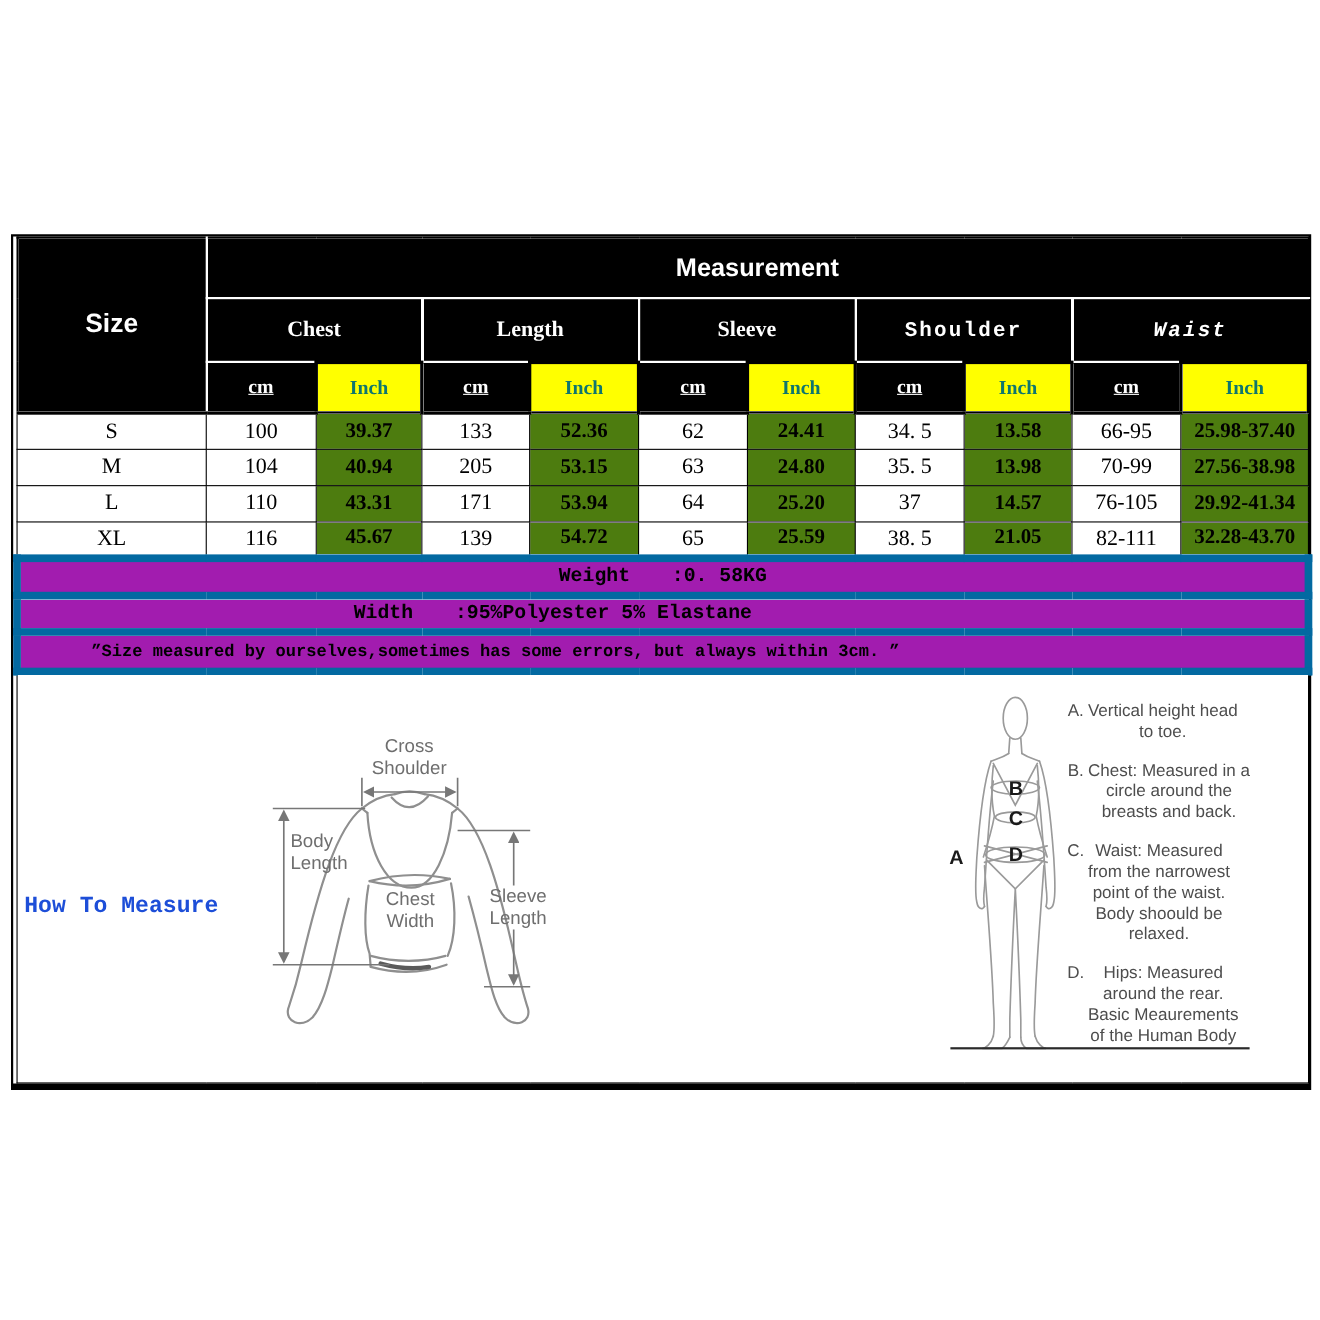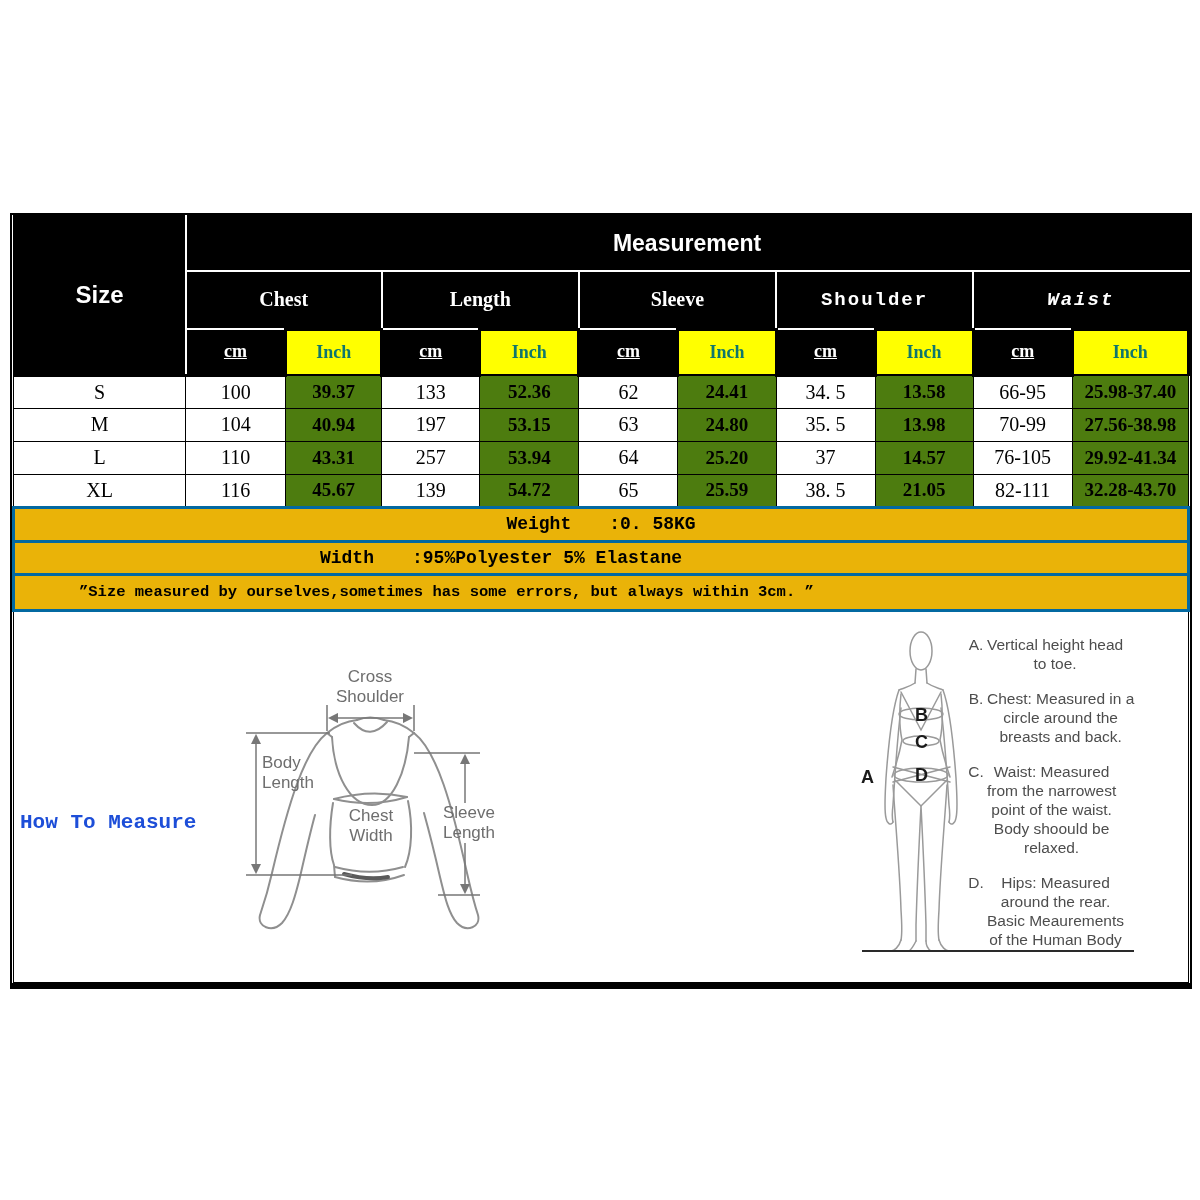--- a/index.html
+++ b/index.html
@@ -21,21 +21,21 @@
   .grp-last { border-right-color:#000;font-style:italic; }
   .unit-cm { font:bold 18px "Liberation Serif", serif; border-bottom:3px solid #000;text-decoration:underline; }
   .unit-inch { background:#ffff00; color:#0f766e; border:3px solid #000; border-bottom-width:2px;
                font:bold 18px "Liberation Serif", serif; }
 
   
   td.c { background:#fff; border:1px solid #000; font:20px "Liberation Serif", serif; }
   td.y { background:#4d7c0f; border:1px solid #000; font:bold 19px "Liberation Serif", serif; }
 
   
-  td.wide { background:#eab308; border:3px solid #0369a1; font:bold 18px "Liberation Mono", monospace; }
+  td.wide { background:#a21caf; border:7px solid #0369a1; font:bold 18px "Liberation Mono", monospace; }
   .pair-gap { display:inline-block; width:38px; }
   td.shift { padding-right:200px; }
   td.note { text-align:left; padding-left:64px; font:bold 15.5px "Liberation Mono", monospace; }
 
   
   td.howto { background:#fff; border:1px solid #000; height:370px; position:relative; }
   .howto-title { position:absolute; left:6px; top:200px; font:bold 21px "Liberation Mono", monospace;
                  color:#1d4ed8; line-height:1; white-space:nowrap; }
   .garment-svg { position:absolute; left:218px; top:43px; }
   .figure-svg { position:absolute; left:843px; top:8px; }
@@ -103,34 +103,34 @@
         <td class="y">24.41</td>
         <td class="c">34. 5</td>
         <td class="y">13.58</td>
         <td class="c">66-95</td>
         <td class="y">25.98-37.40</td>
       </tr>
       <tr style="height:33px">
         <td class="c">M</td>
         <td class="c">104</td>
         <td class="y">40.94</td>
-        <td class="c">197</td>
+        <td class="c">205</td>
         <td class="y">53.15</td>
         <td class="c">63</td>
         <td class="y">24.80</td>
         <td class="c">35. 5</td>
         <td class="y">13.98</td>
         <td class="c">70-99</td>
         <td class="y">27.56-38.98</td>
       </tr>
       <tr style="height:33px">
         <td class="c">L</td>
         <td class="c">110</td>
         <td class="y">43.31</td>
-        <td class="c">257</td>
+        <td class="c">171</td>
         <td class="y">53.94</td>
         <td class="c">64</td>
         <td class="y">25.20</td>
         <td class="c">37</td>
         <td class="y">14.57</td>
         <td class="c">76-105</td>
         <td class="y">29.92-41.34</td>
       </tr>
       <tr style="height:33px">
         <td class="c">XL</td>

